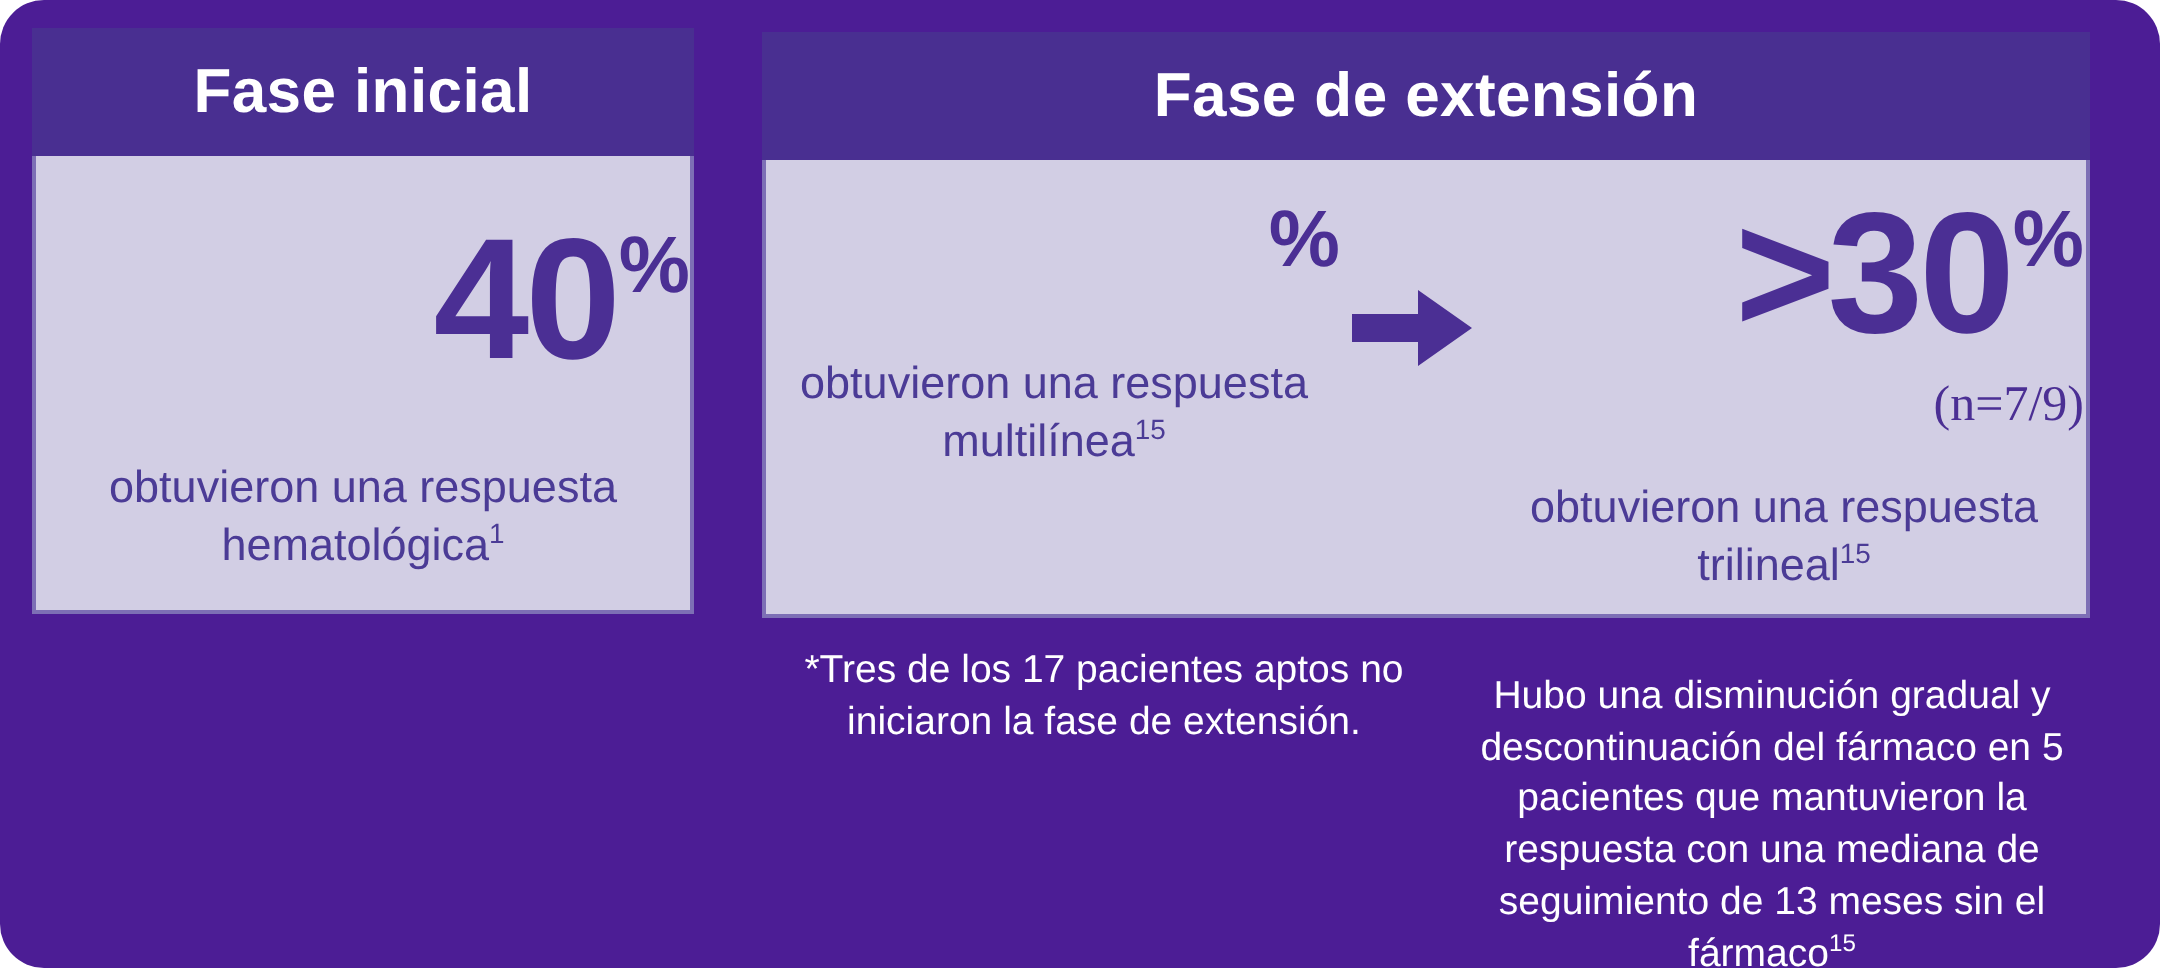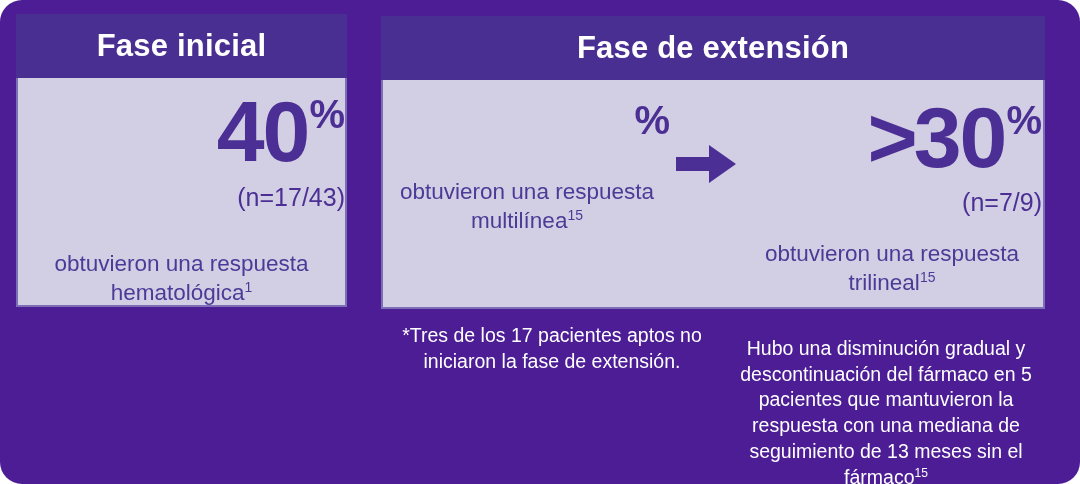--- a/index.html
+++ b/index.html
@@ -144,21 +144,21 @@
     width: 286px;
     padding-top: 16px;
   }
   #stat-multiline .stat-n { margin-top: 10px; }
   #stat-multiline .stat-desc { margin-top: 38px; }
 
   #stat-trilineal {
     width: 300px;
     padding-top: 16px;
   }
-  #stat-trilineal .stat-n { margin-top: 10px; }
+  #stat-trilineal .stat-n { margin-top: 10px; font-family: Liberation Serif, serif; }
   #stat-trilineal .stat-desc { margin-top: 24px; }
 
   
   #arrow-wrap {
     width: 72px;
     display: flex;
     align-items: flex-start;
     justify-content: center;
     padding-top: 62px;
   }
@@ -200,21 +200,20 @@
     <div class="panel-header">
       <span>Fase inicial</span>
     </div>
     <div class="panel-body">
 
       <div class="stat-block" id="stat-initial">
         <div class="stat-figure">
           <span class="stat-value">40</span>
             <span class="stat-pct">%</span>
         </div>
-        <div class="stat-n">(n=17/43)</div>
         <div class="stat-desc"><span>obtuvieron una respuesta hematológica</span><sup>1</sup></div>
       </div>
 
     </div>
   </div>
 
   <div class="panel" id="panel-extension">
     <div class="panel-header">
       <span>Fase de extensión</span>
     </div>

